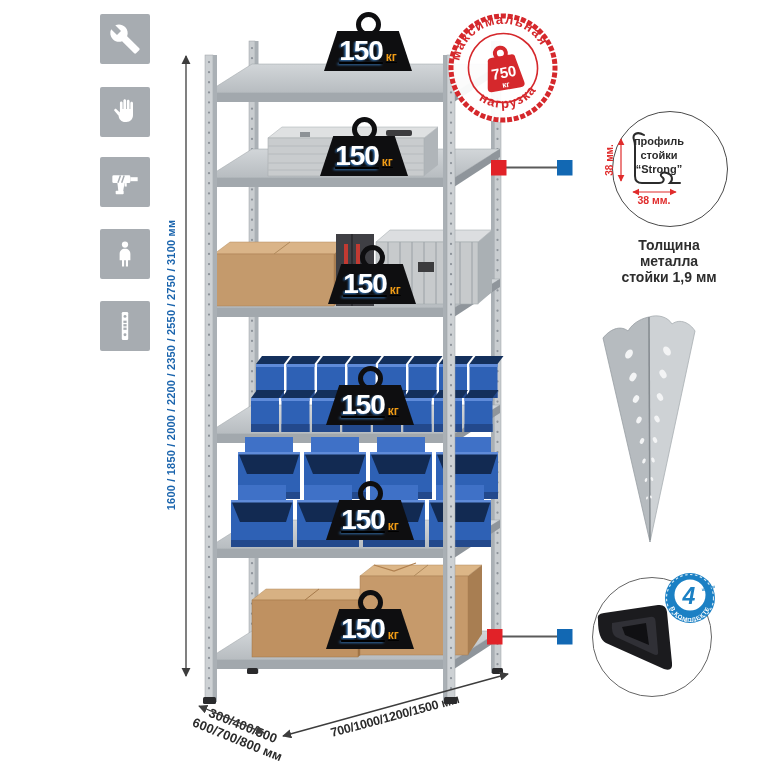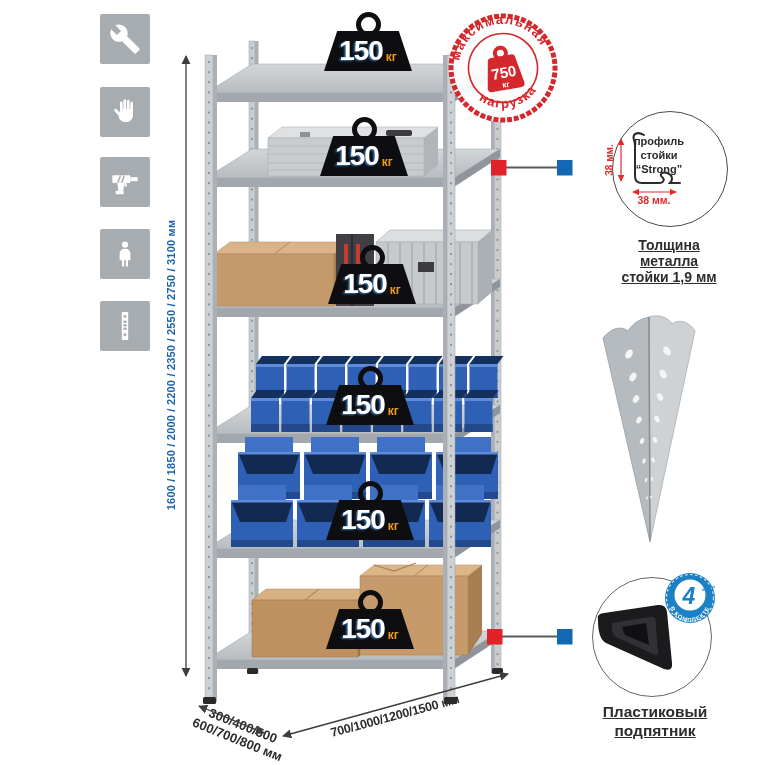--- a/index.html
+++ b/index.html
@@ -20,34 +20,34 @@
   }
   .depth-label{
     position:absolute;left:240px;top:733px;transform:translate(-50%,-50%) rotate(22deg);
     color:#2b2b2b;font-size:13px;font-weight:bold;text-align:center;line-height:1.12;white-space:nowrap;
   }
   .width-label{
     position:absolute;left:395px;top:716px;transform:translate(-50%,-50%) rotate(-15deg);
     color:#2b2b2b;font-size:12.5px;font-weight:bold;white-space:nowrap;letter-spacing:-.2px;
   }
   
-  .weight-badge{position:absolute;width:90px;text-align:left;z-index:5;}
+  .weight-badge{position:absolute;width:90px;text-align:left;z-index:5;text-decoration:underline;}
   .wb-ring{width:15px;height:15px;border:5px solid #0e0e10;border-radius:50%;margin:0 auto -6px;}
   .wb-body{
     position:relative;width:88px;height:40px;margin:0 auto;background:#0e0e10;
     clip-path:polygon(15% 0,85% 0,100% 100%,0 100%);
     display:flex;align-items:center;justify-content:center;gap:3px;
   }
   .wb-value{font-size:28px;font-weight:800;color:#fff;line-height:1;letter-spacing:-1px;
     text-shadow:-1.5px 1px 2px rgba(58,128,200,.85);}
   .wb-unit{font-size:12px;font-weight:bold;color:#ef9b16;line-height:1;margin-top:11px;}
   
   .callout-circle{position:absolute;background:#fff;border:1.5px solid #4a4a4a;border-radius:50%;z-index:3;}
   .caption{
-    position:absolute;transform:translateX(-50%);text-align:center;color:#2d2d2d;font-weight:bold;z-index:4;text-decoration:underline;
+    position:absolute;transform:translateX(-50%);text-align:center;color:#2d2d2d;font-weight:bold;z-index:4;
   }
   .uc{text-transform:uppercase;}
   svg{display:block;}
   .svgabs{position:absolute;z-index:4;}
 </style>
 </head>
 <body>
 
 <div id="canvas">
 
@@ -529,18 +529,14 @@
     </defs>
     <circle cx="27" cy="27" r="25" fill="#1b80c4"></circle>
     <circle cx="27" cy="27" r="23.5" fill="none" stroke="rgba(255,255,255,.8)" stroke-width="1.2" stroke-dasharray="2.5 2.5"></circle>
     <circle cx="27" cy="24" r="15.5" fill="#fff"></circle>
     <text x="26" y="33" text-anchor="middle" font-size="23" font-weight="800" font-style="italic" fill="#1b80c4">4</text>
     <text x="39" y="20" font-size="4.5" font-weight="bold" fill="#1b80c4" transform="rotate(-14 39 20)">штуки</text>
     <text class="uc" font-size="6" font-weight="bold" fill="#fff" letter-spacing=".8">
       <textPath href="#badgeArc" startOffset="50%" text-anchor="middle">в комплекте</textPath>
     </text>
   </svg>
-  <div class="caption" style="left:655px;top:702px;font-size:15.5px;line-height:1.25">
-    <div>Пластиковый</div>
-    <div>подпятник</div>
-  </div>
 
 </div>
 
 </body></html>

